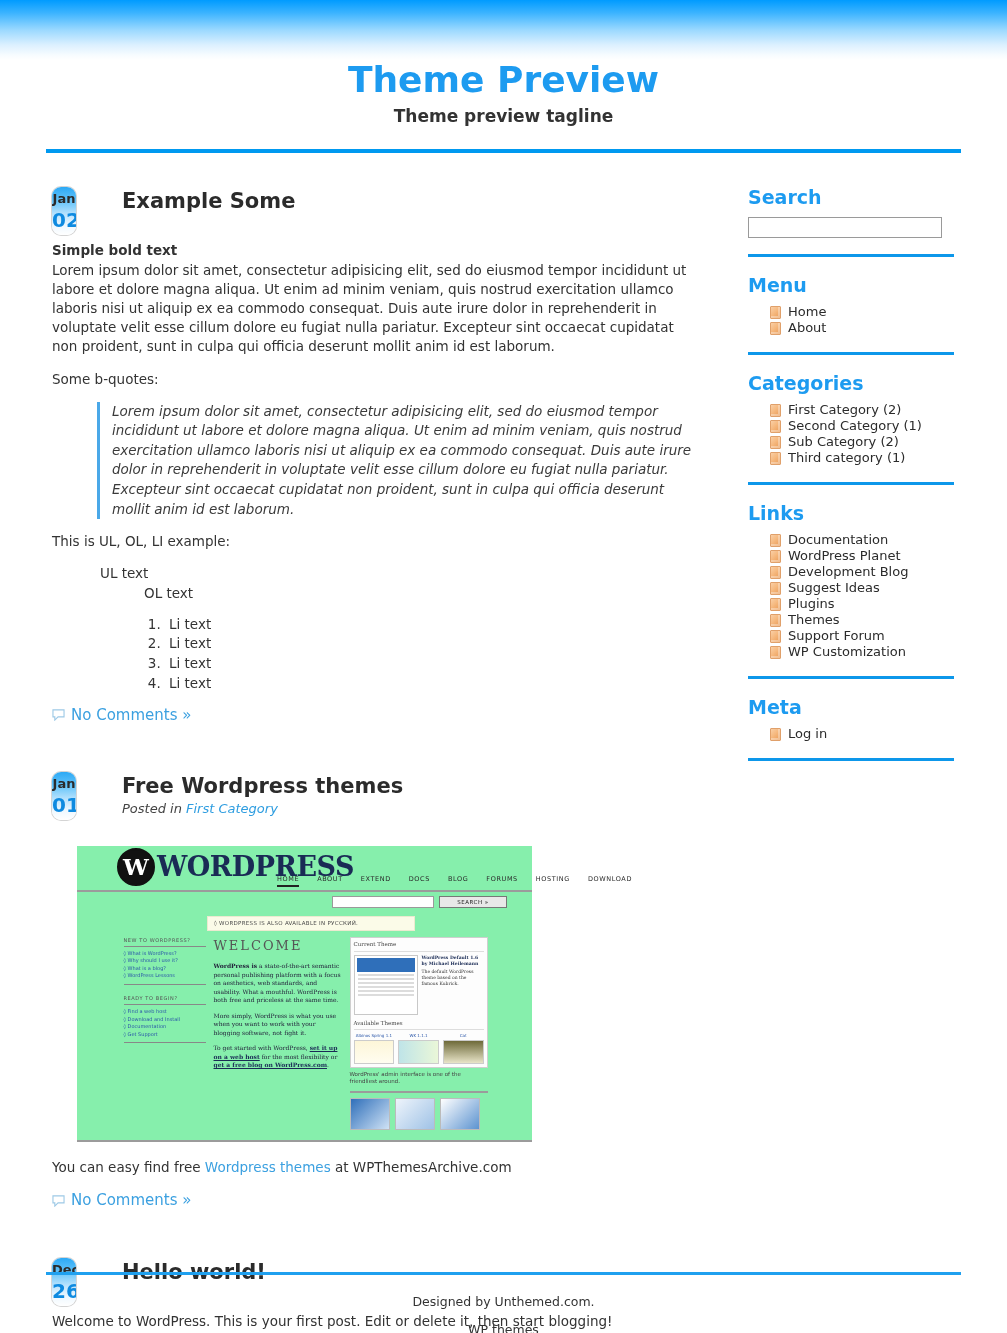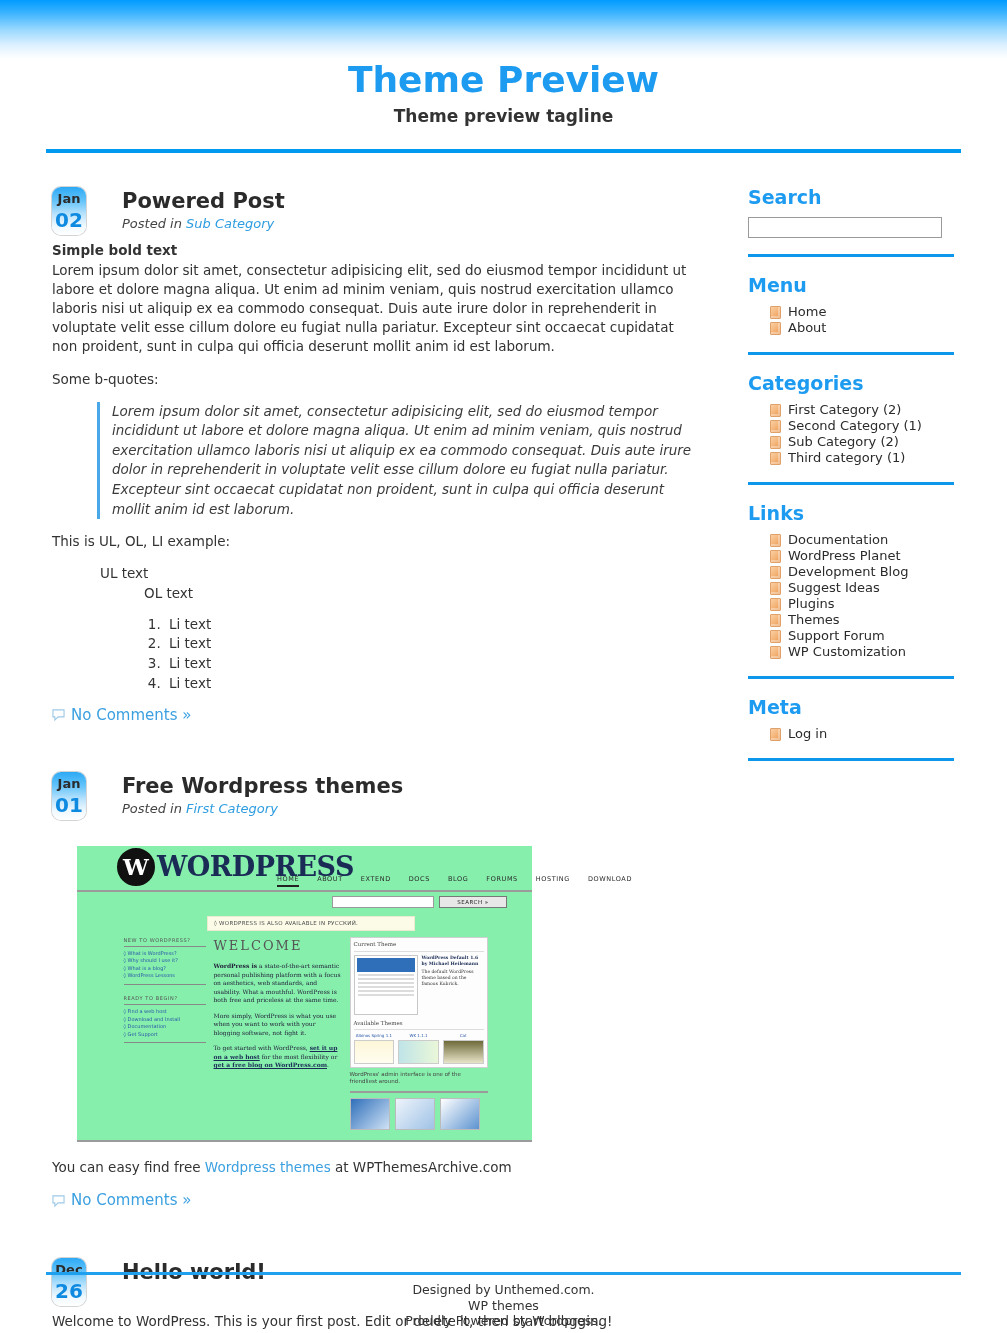--- a/index.html
+++ b/index.html
@@ -65,21 +65,21 @@
   
   .post{margin-bottom:0;}
   .post-head{
     position:relative;
     min-height:48px;
     padding-left:70px;
     margin-bottom:6px;
   }
   .date-badge{
     position:absolute;left:0;top:0;
-    width:34px;height:48px;
+    width:24px;height:48px;
     border-radius:9px;
     background:linear-gradient(to bottom,#2ca9f5 0%,#67c5fa 30%,#bde4fd 58%,#eef8ff 80%,#ffffff 100%);
     box-shadow:0 0 0 1px #d4d4d4;
     text-align:center;
     overflow:hidden;
   }
   .date-badge .m{
     display:block;
     font-size:13px;
     font-weight:bold;
@@ -195,21 +195,21 @@
     margin:0 46px;
     position:absolute;left:0;right:0;top:1272px;
   }
   #footer{
     position:absolute;left:0;right:0;top:1282px;
     text-align:center;
     font-size:12.5px;
     color:#333333;
     line-height:1.08;
   }
-  #footer div{margin:0;padding:1px 0;}
+  #footer div{margin:12px;padding:1px 0;}
   
   .shot{position:relative;font-family:"DejaVu Serif","Liberation Serif",serif;background:#86efac;}
   .shot-top{height:44px;position:relative;border-bottom:2px solid #9b9b9b;}
   .wp-logo-row{position:absolute;left:40px;top:2px;display:flex;align-items:center;}
   .wp-mark{
     width:34px;height:34px;border-radius:50%;
     background:#111;position:relative;
     border:2px solid #111;
   }
   .wp-mark:after{
@@ -281,22 +281,21 @@
   <div id="columns">
 
     <div id="content">
 
       <div class="post">
         <div class="post-head">
           <div class="date-badge">
             <span class="m">Jan</span>
             <span class="d">02</span>
           </div>
-          <h2 class="post-title">Powered Post</h2>
-          <div class="post-meta"><span>Posted in </span><a href="#">Sub Category</a></div>
+          <h2 class="post-title">Example Some</h2>
         </div>
         <div class="post-body">
           <p class="boldline">Simple bold text</p>
           <p>Lorem ipsum dolor sit amet, consectetur adipisicing elit, sed do eiusmod tempor incididunt ut labore et dolore magna aliqua. Ut enim ad minim veniam, quis nostrud exercitation ullamco laboris nisi ut aliquip ex ea commodo consequat. Duis aute irure dolor in reprehenderit in voluptate velit esse cillum dolore eu fugiat nulla pariatur. Excepteur sint occaecat cupidatat non proident, sunt in culpa qui officia deserunt mollit anim id est laborum.</p>
           <p>Some b-quotes:</p>
           <blockquote>
             <p>Lorem ipsum dolor sit amet, consectetur adipisicing elit, sed do eiusmod tempor incididunt ut labore et dolore magna aliqua. Ut enim ad minim veniam, quis nostrud exercitation ullamco laboris nisi ut aliquip ex ea commodo consequat. Duis aute irure dolor in reprehenderit in voluptate velit esse cillum dolore eu fugiat nulla pariatur. Excepteur sint occaecat cupidatat non proident, sunt in culpa qui officia deserunt mollit anim id est laborum.</p>
           </blockquote>
           <p>This is UL, OL, LI example:</p>
           <div class="listblock">

